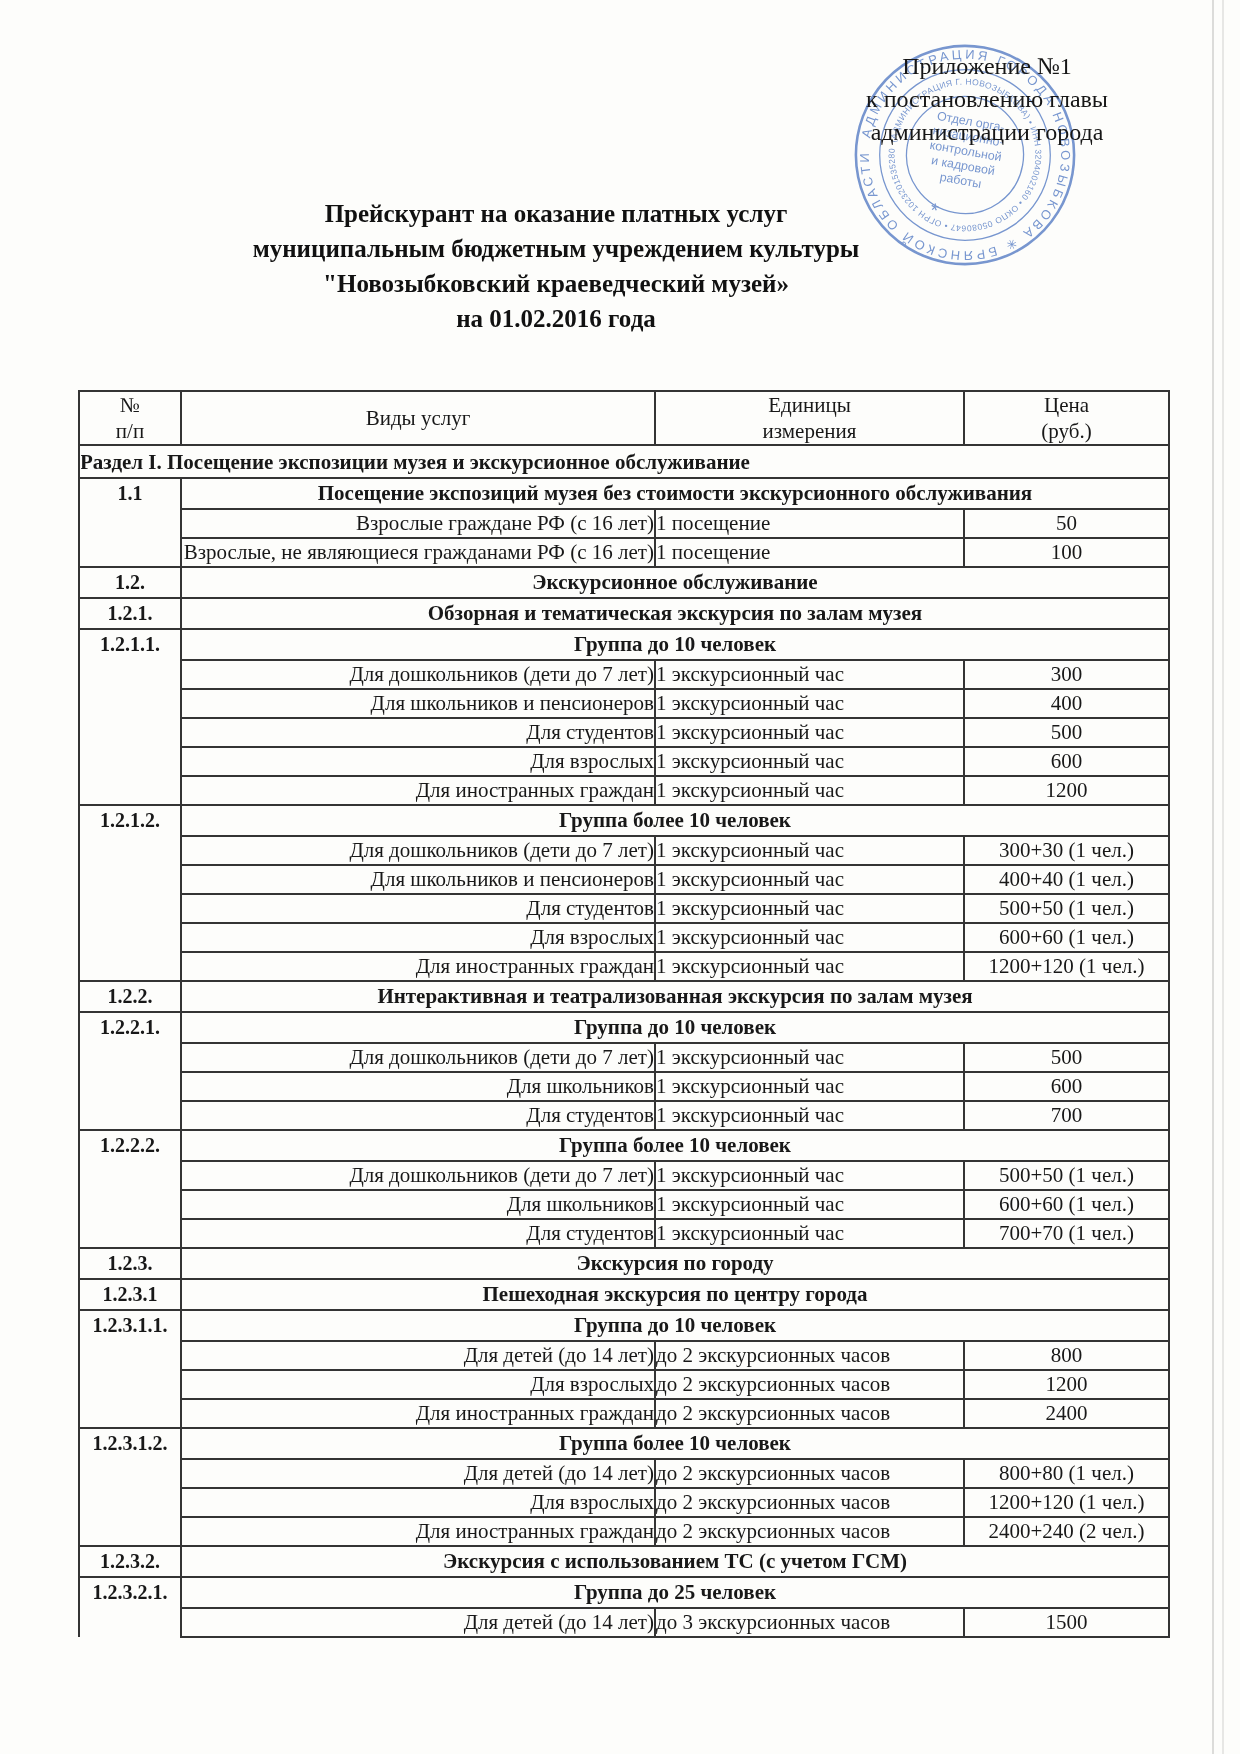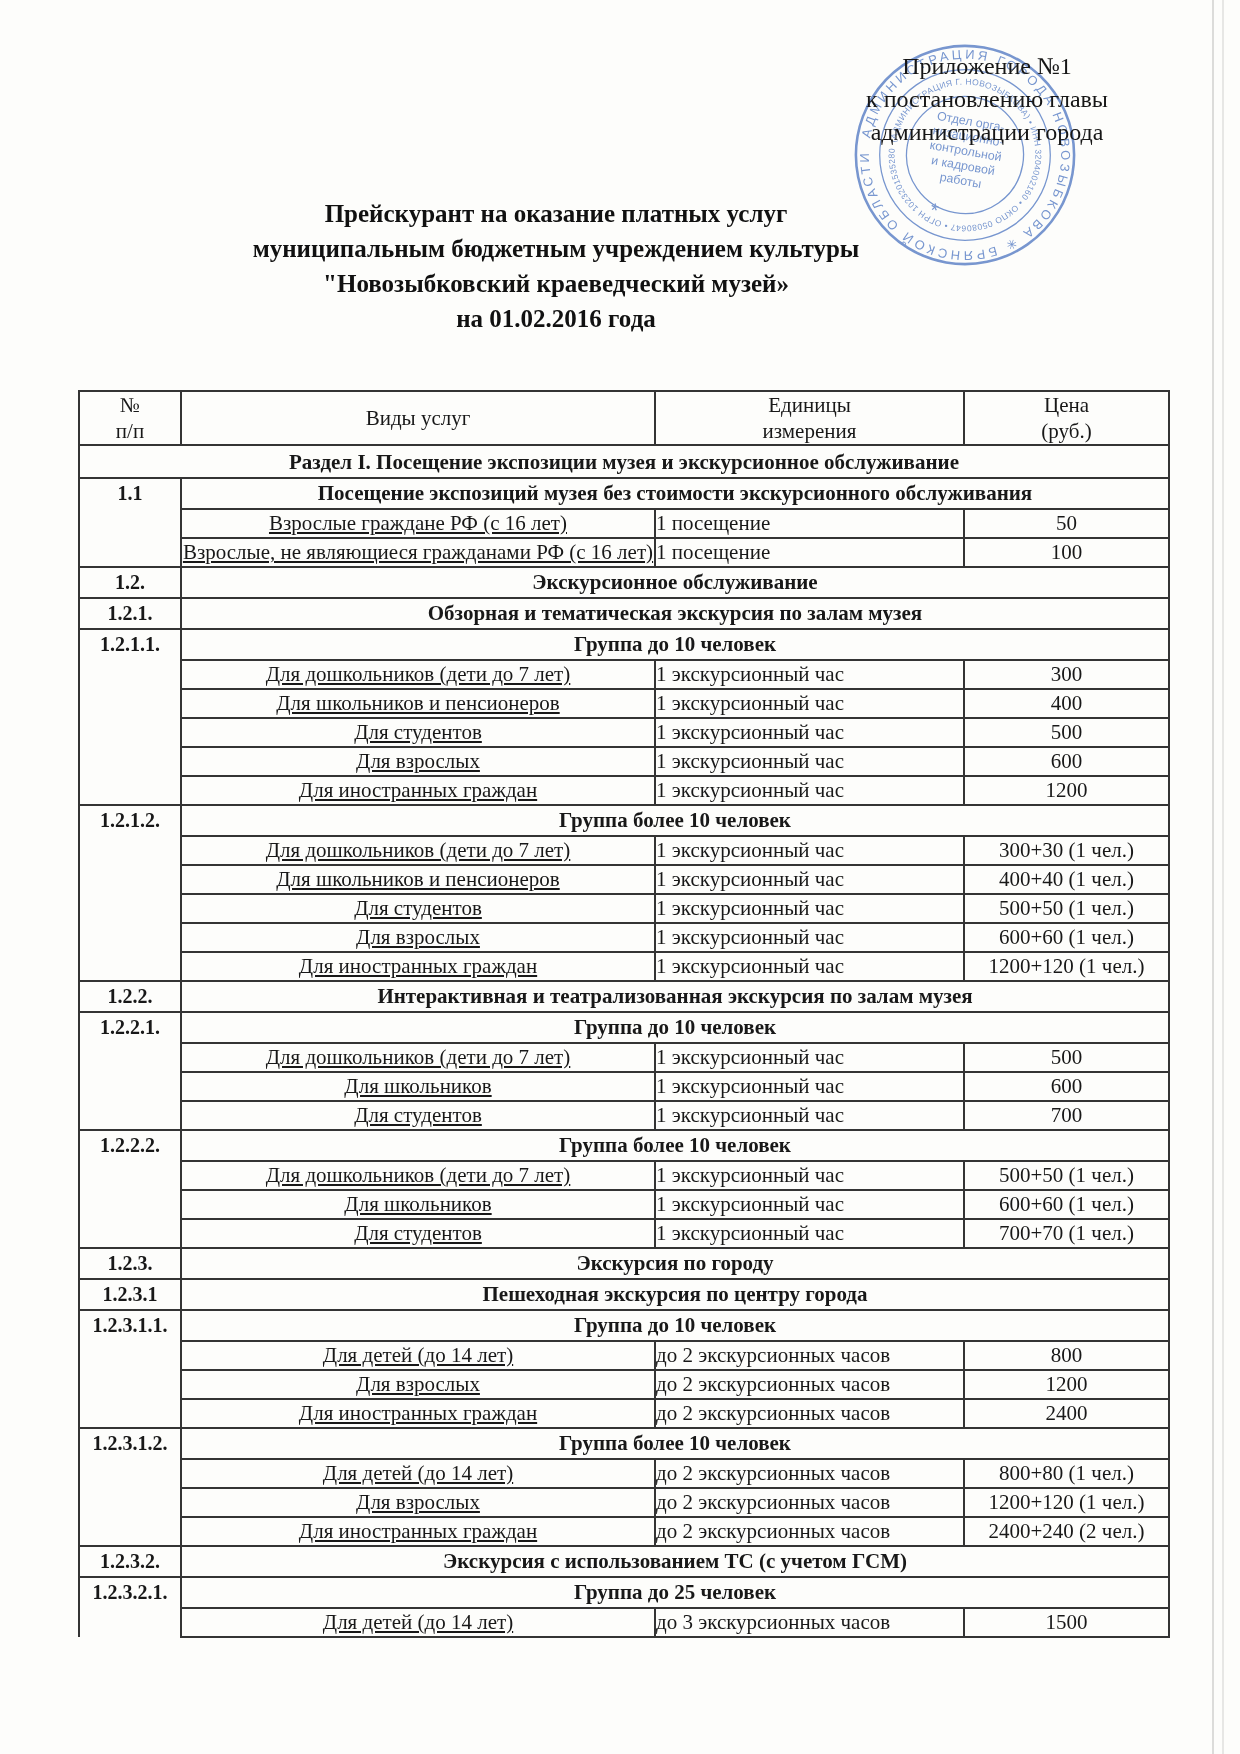--- a/index.html
+++ b/index.html
@@ -55,26 +55,26 @@
     width:1090px;table-layout:fixed;
     border-collapse:collapse;
     font-size:21px;color:#181818;
     z-index:2;
   }
   table.price th,table.price td{
     border:2px solid #343434;
     padding:0;overflow:hidden;
   }
   th.h-cell{font-weight:normal;height:52px;line-height:26px;text-align:center;vertical-align:middle;}
-  td.section{height:31px;line-height:30px;font-weight:bold;text-align:center;border-radius:10px;}
+  td.section{height:31px;line-height:30px;font-weight:bold;text-align:left;border-radius:10px;}
   td.num{font-size:20px;text-align:center;vertical-align:top;line-height:29px;font-weight:bold;}
   td.num.open-bottom{border-bottom:hidden;}
   td.gtitle{height:29px;line-height:29px;font-weight:bold;text-align:center;}
   tr.item td{height:27px;line-height:27px;vertical-align:top;}
-  td.service{text-align:center;padding-left:3px;padding-right:2px;text-decoration:underline;}
+  td.service{text-align:right;padding-left:3px;padding-right:2px;}
   td.unit{text-align:left;}
   td.price-c{text-align:center;}
 </style>
 </head>
 <body>
 
 <div class="page">
 
   <div class="scan-line l1"></div>
   <div class="scan-line l2"></div>

